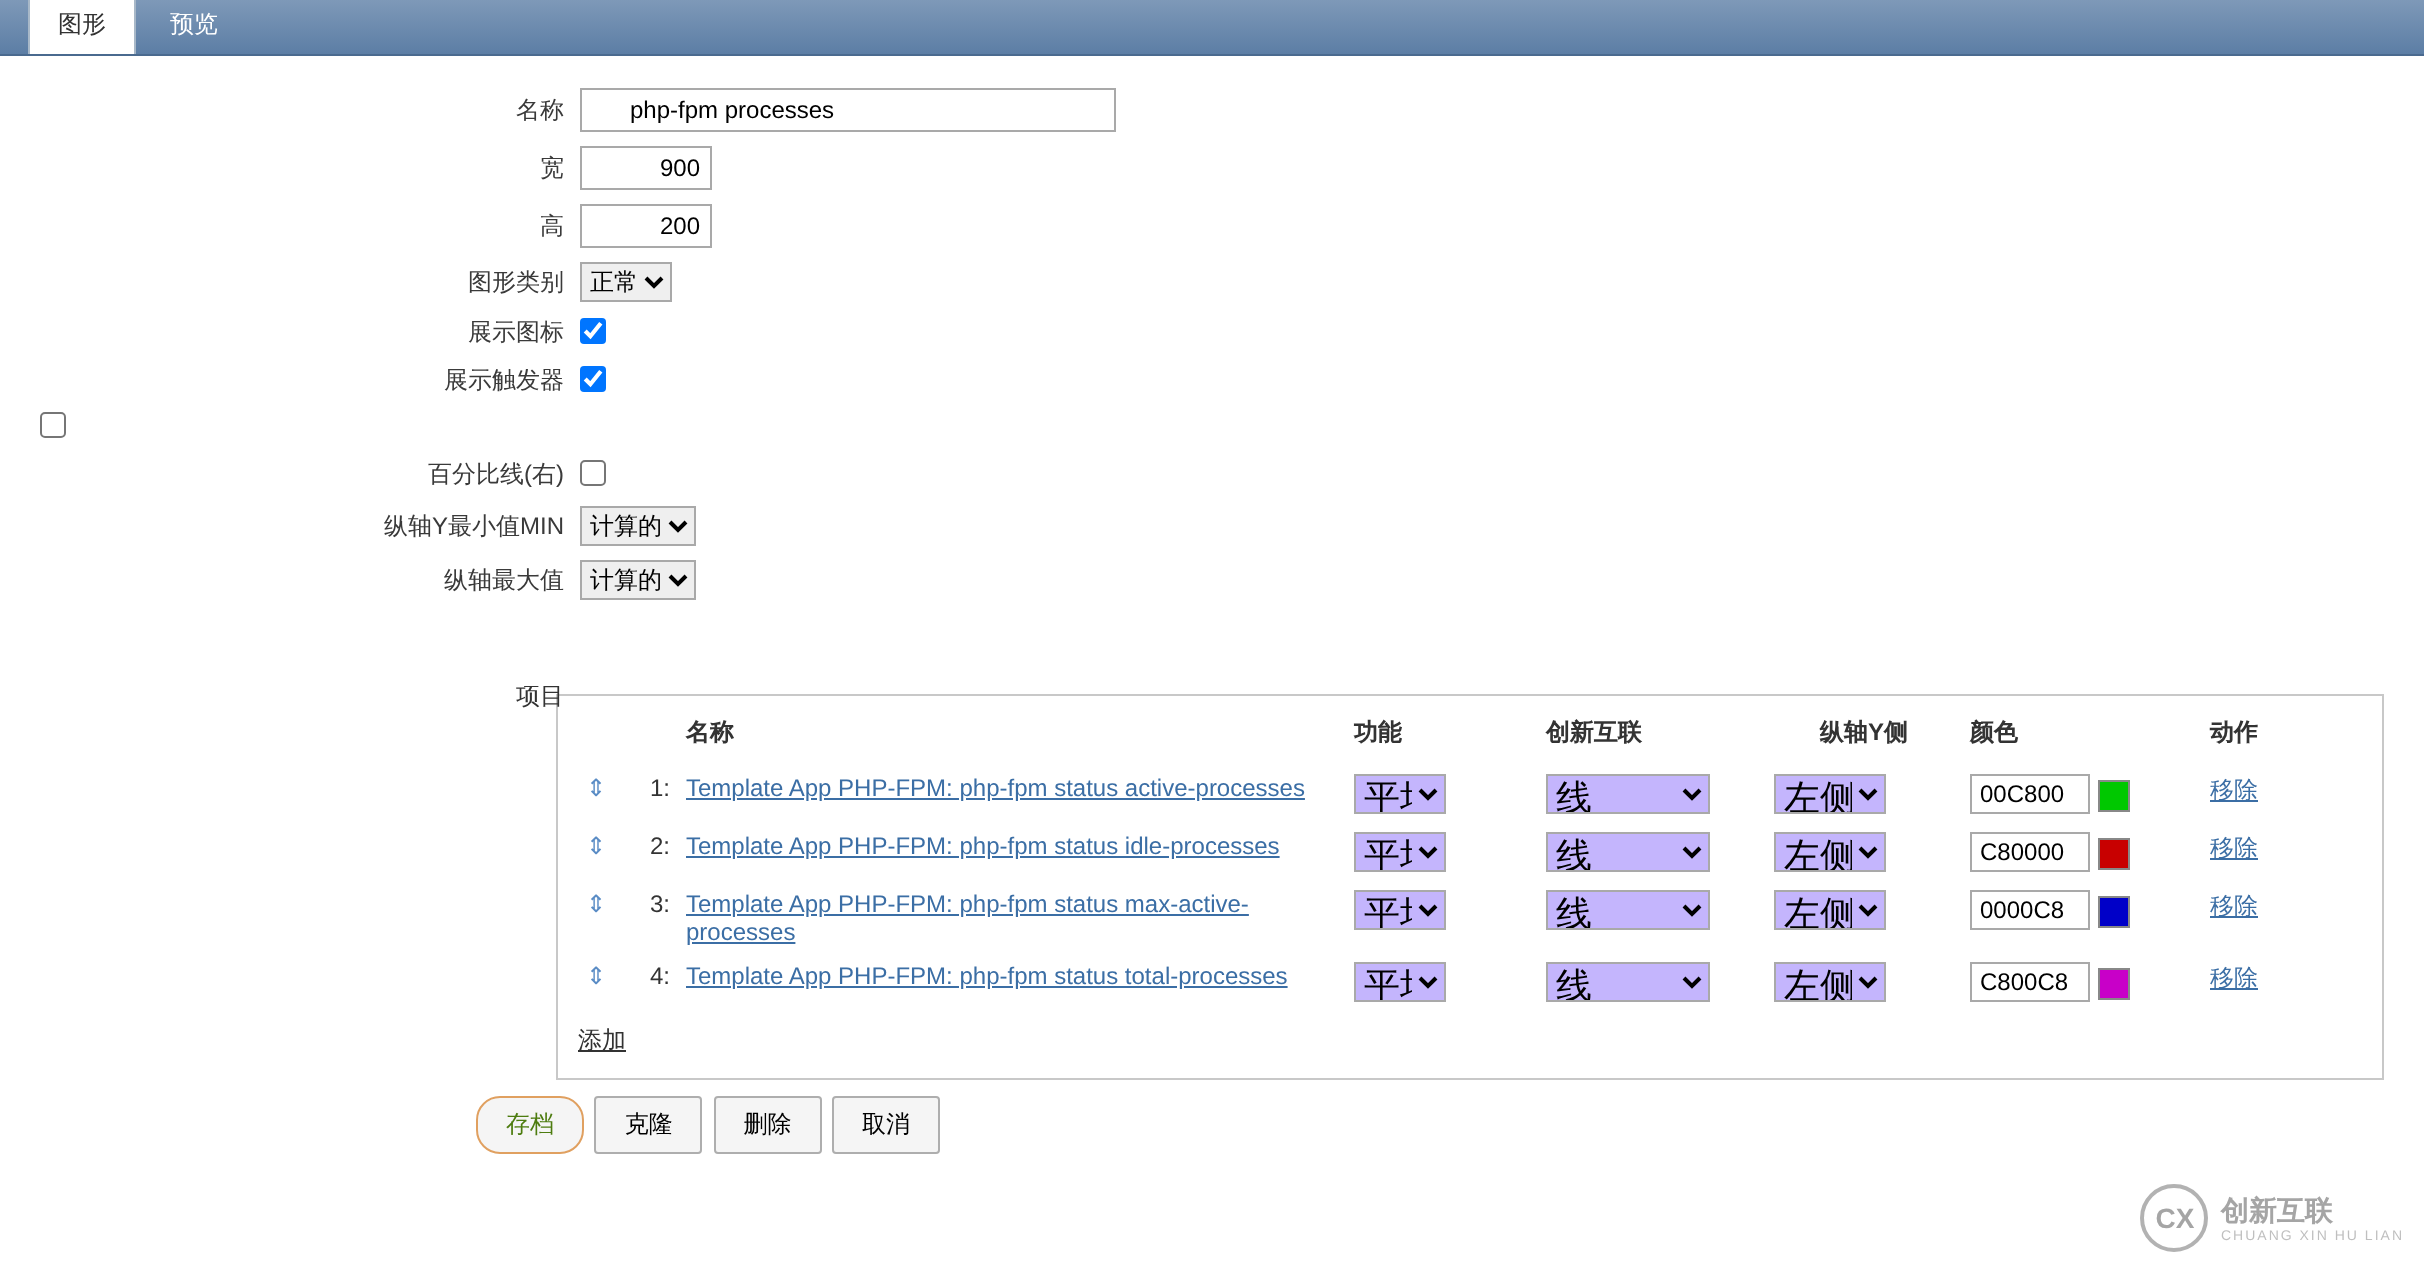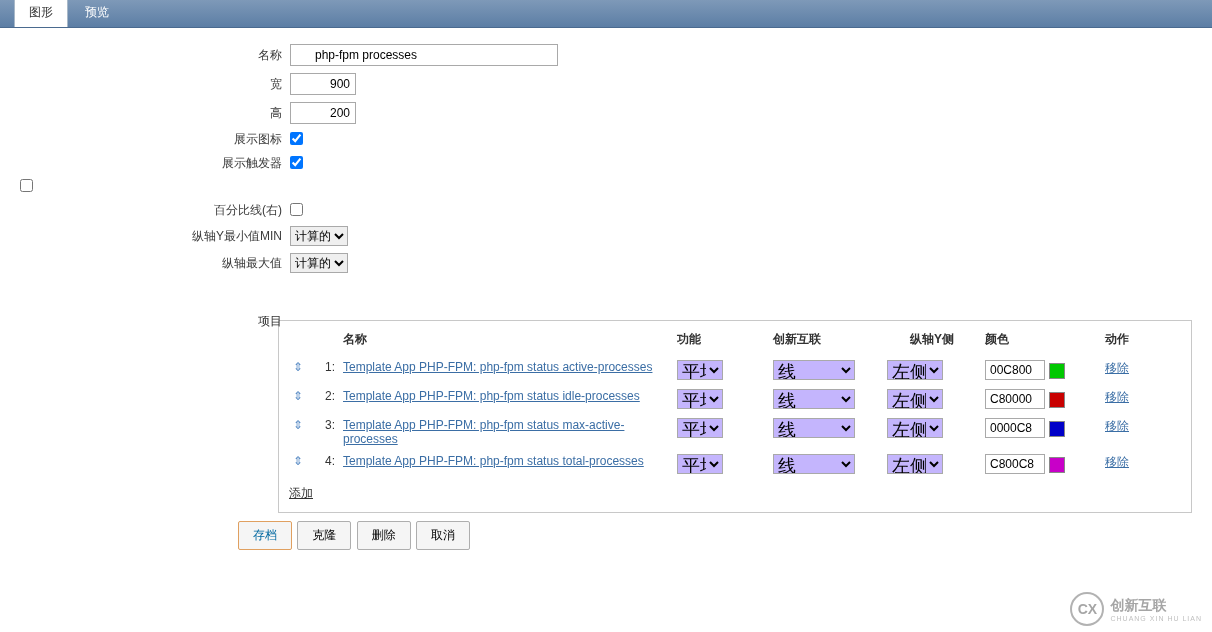--- a/index.html
+++ b/index.html
@@ -31,21 +31,21 @@
 .sel { border: 1px solid #a9a9a9; font-size: 18px; height: 20px; background: #c4b5fd; width: 46px; }
 .sel.wide { width: 82px; }
 .sel.med { width: 56px; }
 .color-input { border: 1px solid #a9a9a9; padding: 2px 4px; width: 60px; font-size: 12px; height: 20px; }
 .swatch { display: inline-block; width: 16px; height: 16px; border: 1px solid #888; vertical-align: middle; margin-left: 4px; }
 .action-link { color: #3b6ea5; text-decoration: underline; cursor: pointer; }
 .add-link { text-decoration: underline; cursor: pointer; margin-top: 6px; display: inline-block; }
 
 .button-bar { padding: 8px 0 8px 238px; }
 .btn { border: 1px solid #aeaeae; background: #f5f5f5; padding: 5px 14px; font-size: 12px; cursor: pointer; margin-right: 2px; border-radius: 2px; }
-.btn.primary { border-color: #e0a060; color: #0369a1; }
+.btn.primary { border-color: #e0a060; color: #4d7c0f; border-radius: 12px; }
 
 .items-row-label { width: 270px; text-align: right; padding-right: 8px; vertical-align: top; padding-top: 4px; }
 
 .watermark { position: absolute; right: 10px; bottom: 6px; opacity: 0.75; display: flex; align-items: center; gap: 6px; }
 .watermark .logo { width: 34px; height: 34px; border: 2px solid #999; border-radius: 50%; display: flex; align-items: center; justify-content: center; font-weight: bold; color: #888; font-size: 14px; }
 .watermark .txt { font-size: 14px; color: #888; font-weight: bold; }
 .watermark .sub { font-size: 7px; color: #aaa; letter-spacing: 1px; }
 </style>
 </head>
 <body>
@@ -61,20 +61,24 @@
       <div class="form-label">名称</div>
       <div class="form-control"><input class="text-input name" value="php-fpm processes" style=""></div>
     </div>
     <div class="form-row">
       <div class="form-label">宽</div>
       <div class="form-control"><input class="text-input num" value="900" style=""></div>
     </div>
     <div class="form-row">
       <div class="form-label">高</div>
       <div class="form-control"><input class="text-input num" value="200" style=""></div>
+    </div>
+    <div class="form-row">
+      <div class="form-label">图形类别</div>
+      <div class="form-control"><select class="select"><option>正常</option></select></div>
     </div>
     <div class="form-row">
       <div class="form-label">展示图标</div>
       <div class="form-control"><input type="checkbox" class="checkbox" checked="" style=""></div>
     </div>
     <div class="form-row">
       <div class="form-label">展示触发器</div>
       <div class="form-control"><input type="checkbox" class="checkbox" checked="" style=""></div>
     </div>
     <div class="form-row">

